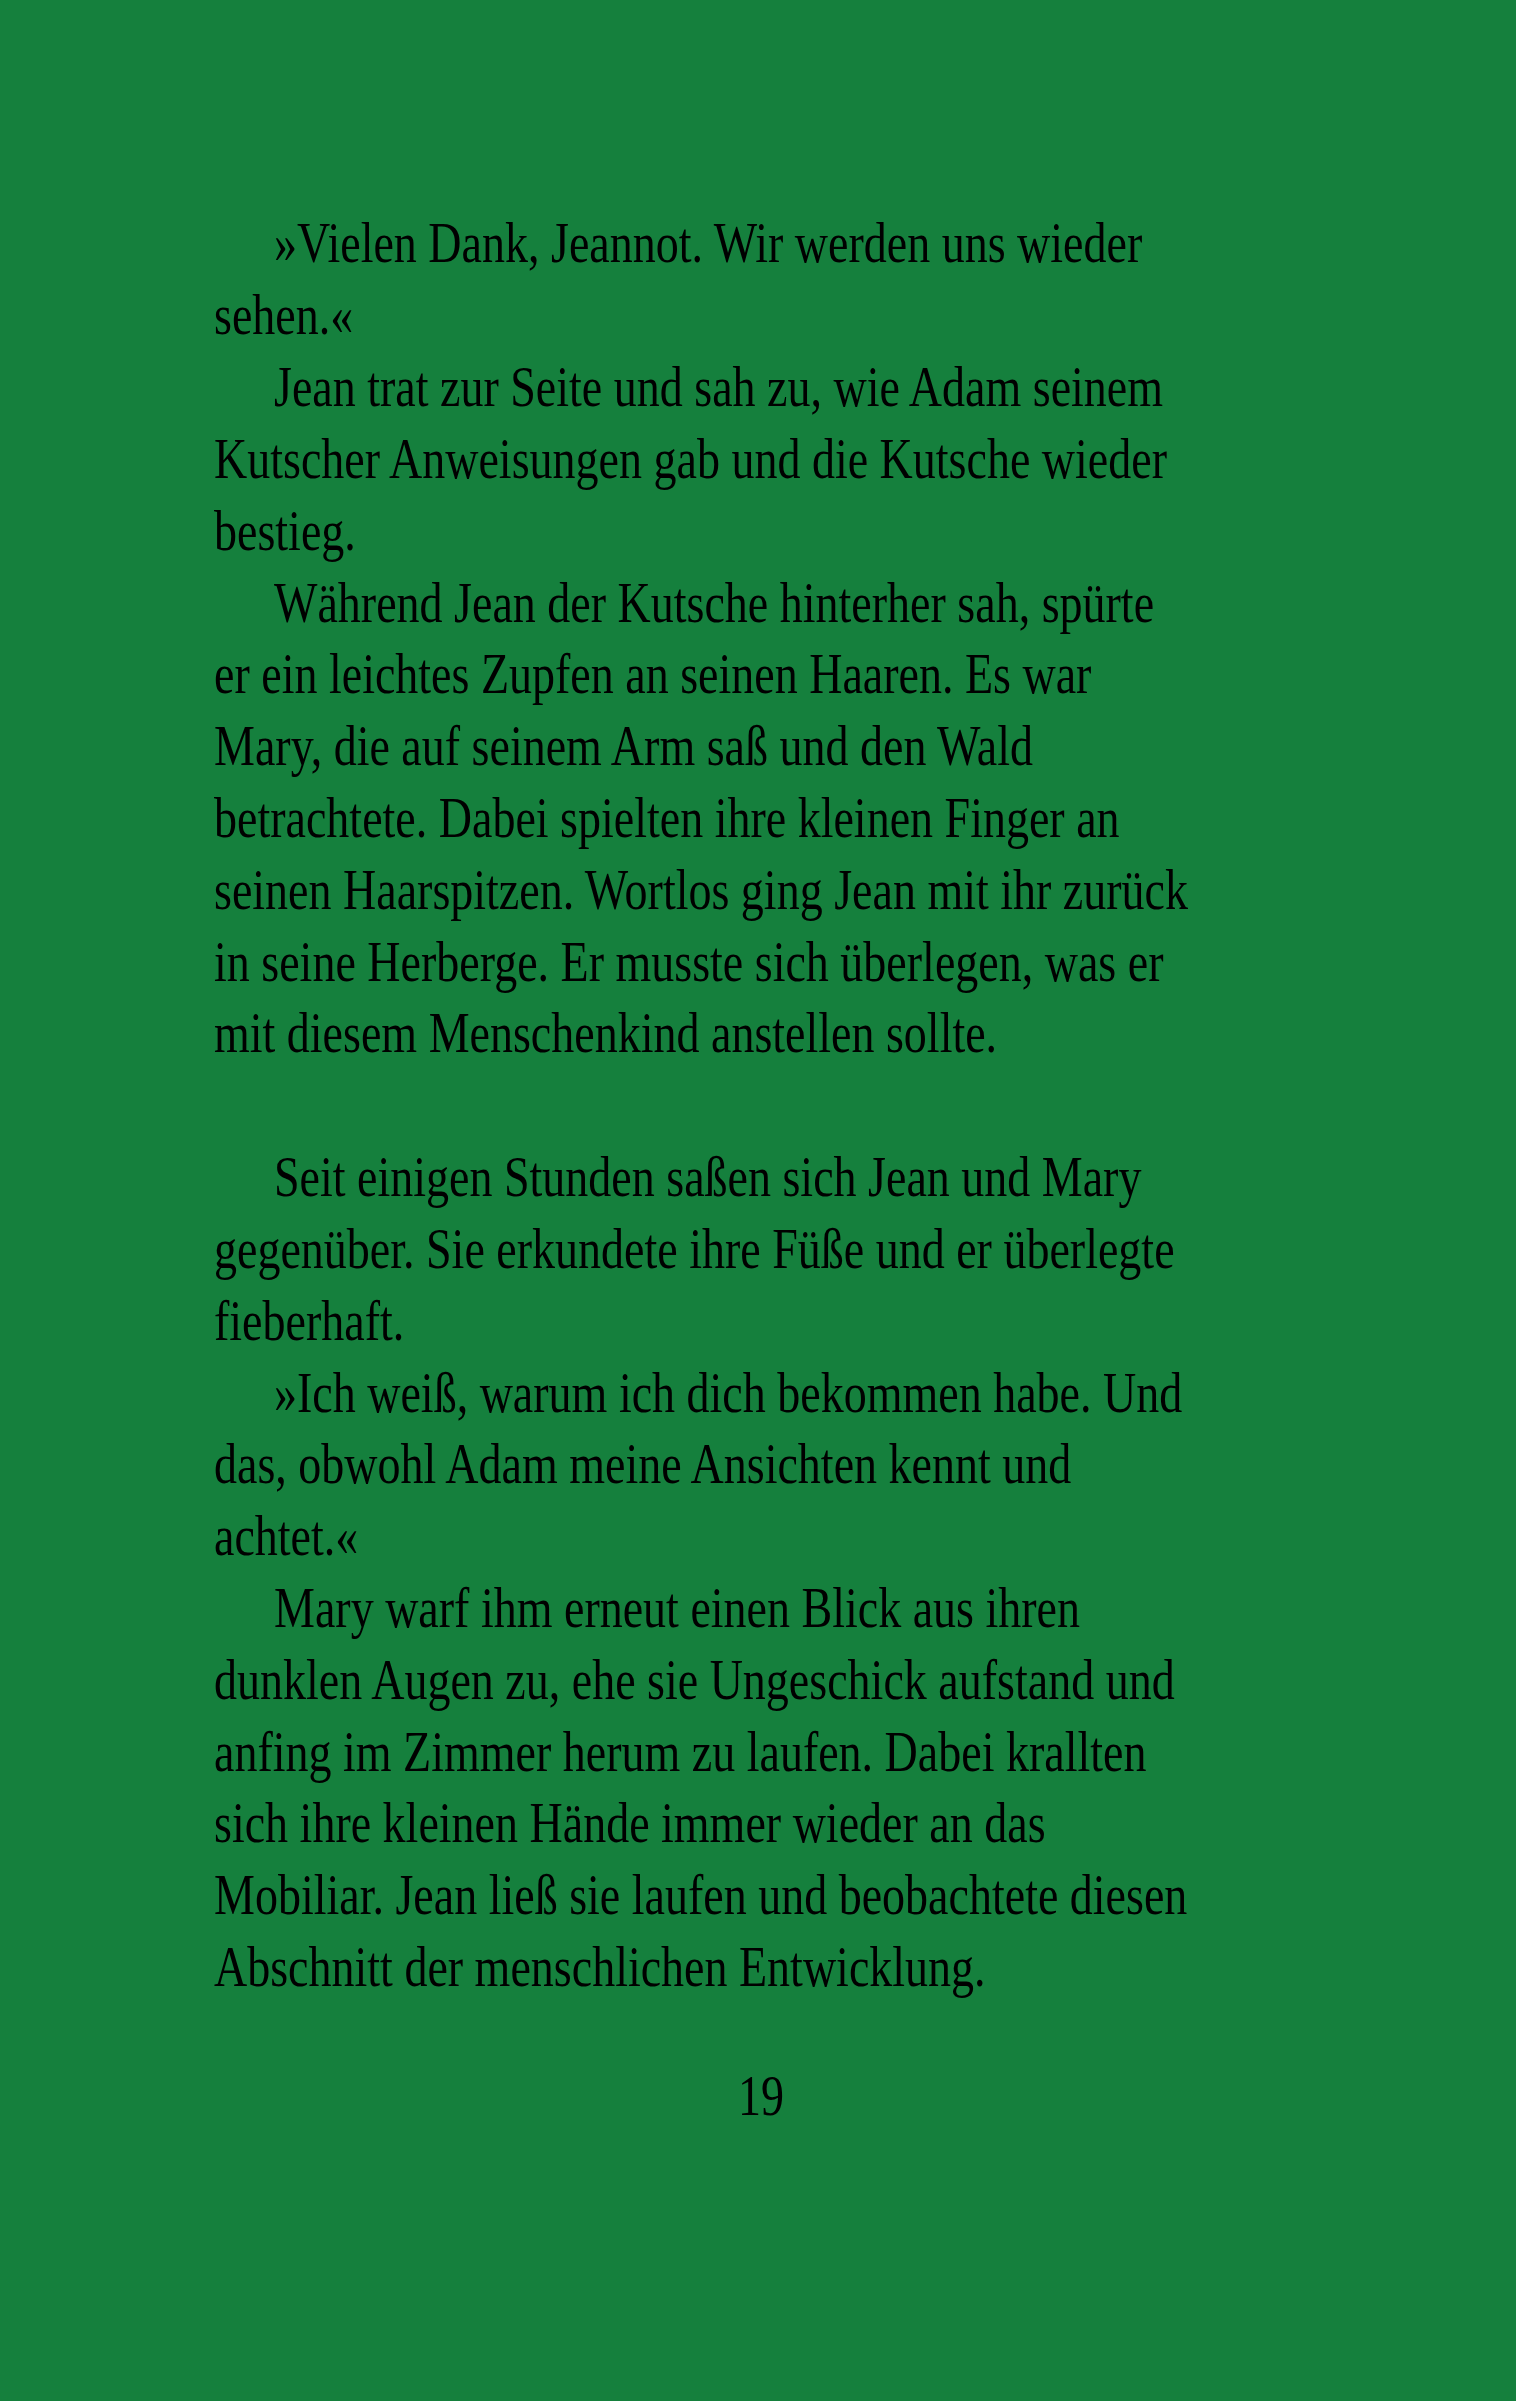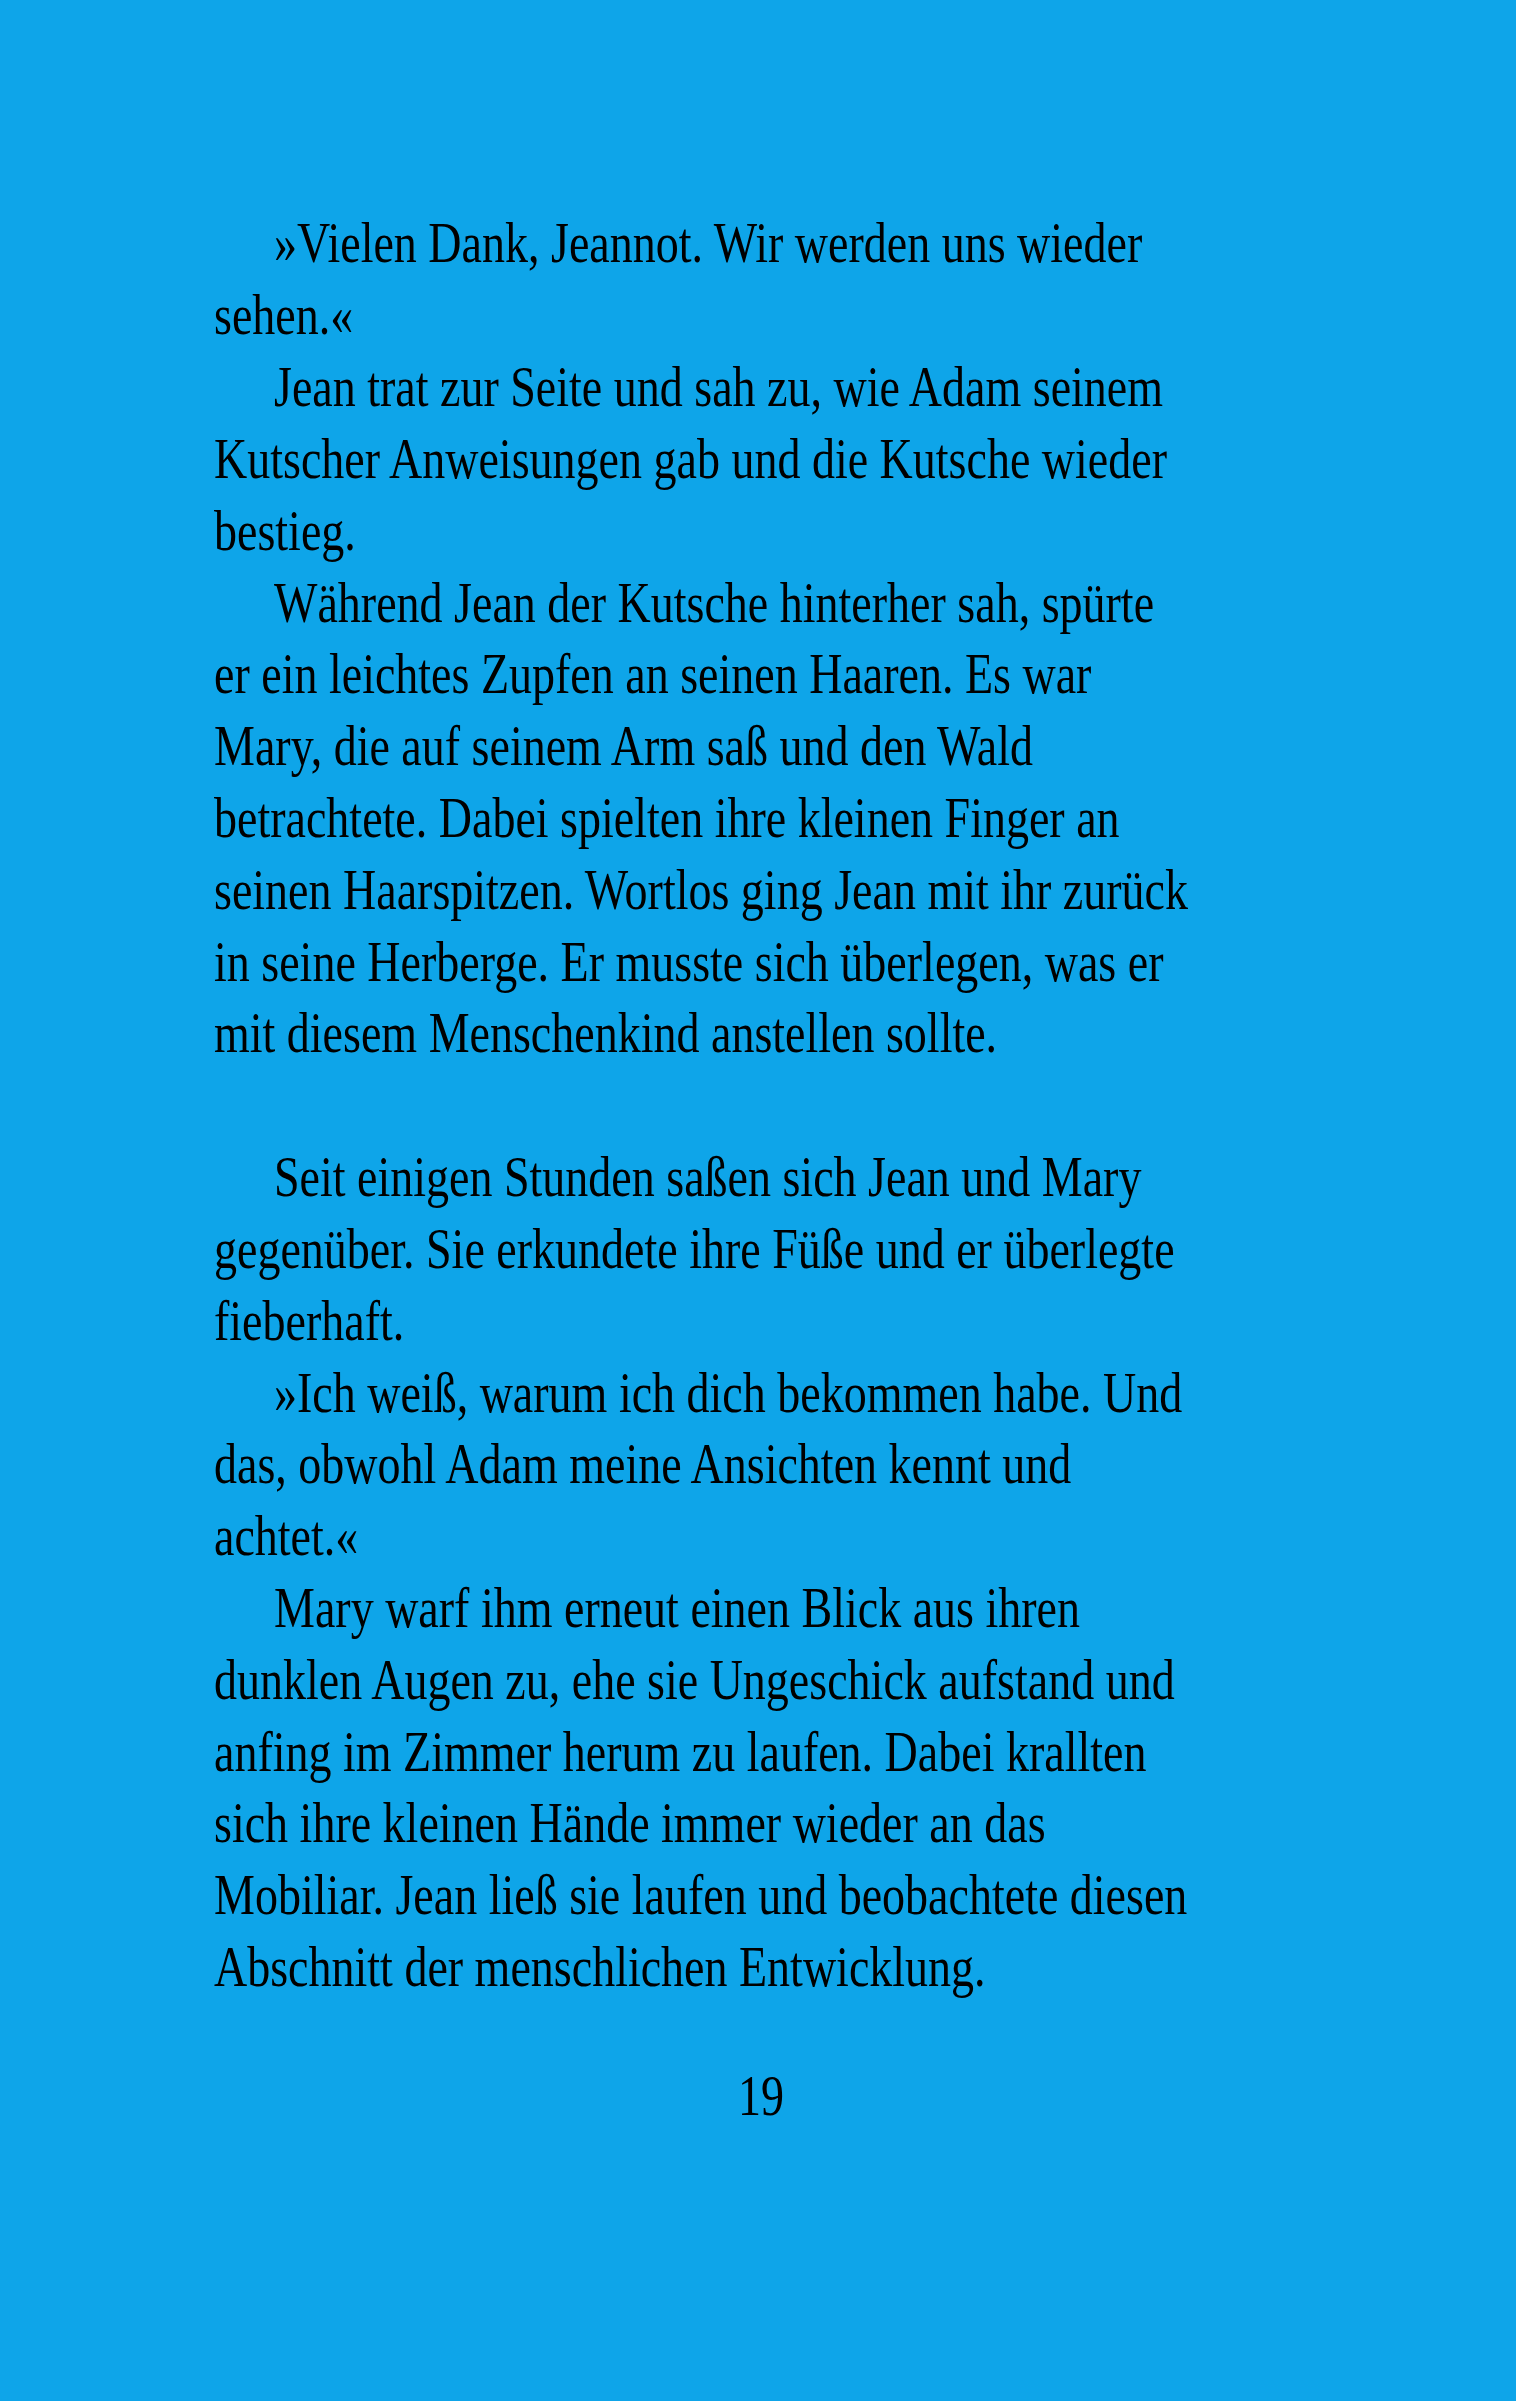--- a/index.html
+++ b/index.html
@@ -4,21 +4,21 @@
 <style>
   html, body {
     margin: 0;
     padding: 0;
     background: #ffffff;
   }
   .page {
     position: relative;
     width: 1517px;
     height: 2401px;
-    background: #0ea5e9;
+    background: #15803d;
     color: #000000;
     font-family: "Liberation Serif", "DejaVu Serif", serif;
     overflow: hidden;
   }
   
   .text-wrap {
     position: absolute;
     left: 214px;
     top: 207px;
     width: 1094px;

